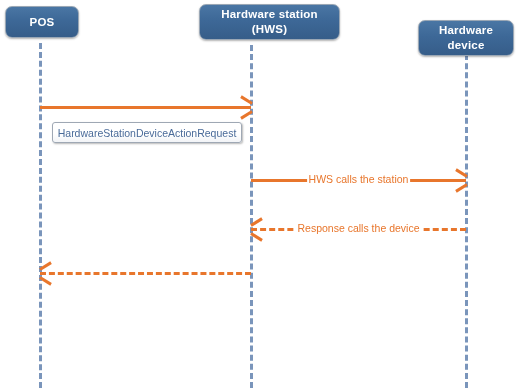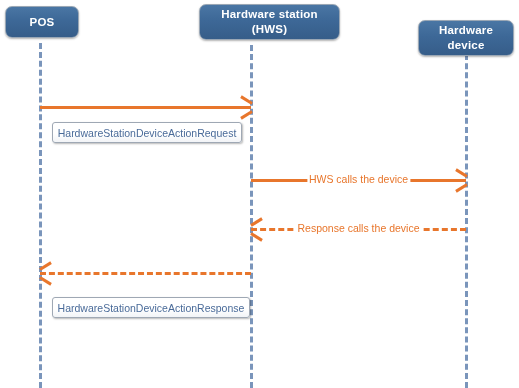--- a/index.html
+++ b/index.html
@@ -122,28 +122,25 @@
 
   <div class="msgline" id="ml-0" style="left: 40px; top: 106px; width: 211px;"></div>
   <div class="arrowhead right" id="ah-0" style="top: 101px; left: 239px;"></div>
   <div class="msgbox" id="mb-0" style="left: 52px; top: 122px; width: 190px; height: 21px; text-align: right;">
     <span>HardwareStationDeviceActionRequest</span>
   </div>
 
   <div class="msgline" id="ml-1" style="left: 251px; top: 179px; width: 215px;"></div>
   <div class="arrowhead right" id="ah-1" style="top: 174px; left: 454px;"></div>
   <div class="inline-label" id="il-1" style="top: 173px; left: 358.5px; transform: translateX(-50%);">
-    <span>HWS calls the device</span>
+    <span>HWS calls the station</span>
   </div>
 
   <div class="msgline dashed" id="ml-2" style="left: 251px; top: 228px; width: 215px;"></div>
   <div class="arrowhead left" id="ah-2" style="top: 223px; left: 251px;"></div>
   <div class="inline-label" id="il-2" style="top: 222px; left: 358.5px; transform: translateX(-50%);">
     <span>Response calls the device</span>
   </div>
 
   <div class="msgline dashed" id="ml-3" style="left: 40px; top: 272px; width: 211px;"></div>
   <div class="arrowhead left" id="ah-3" style="top: 267px; left: 40px;"></div>
-  <div class="msgbox" id="mb-3" style="left: 52px; top: 297px; width: 198px; height: 21px;">
-    <span>HardwareStationDeviceActionResponse</span>
-  </div>
 
 </div>
 
 </body></html>

